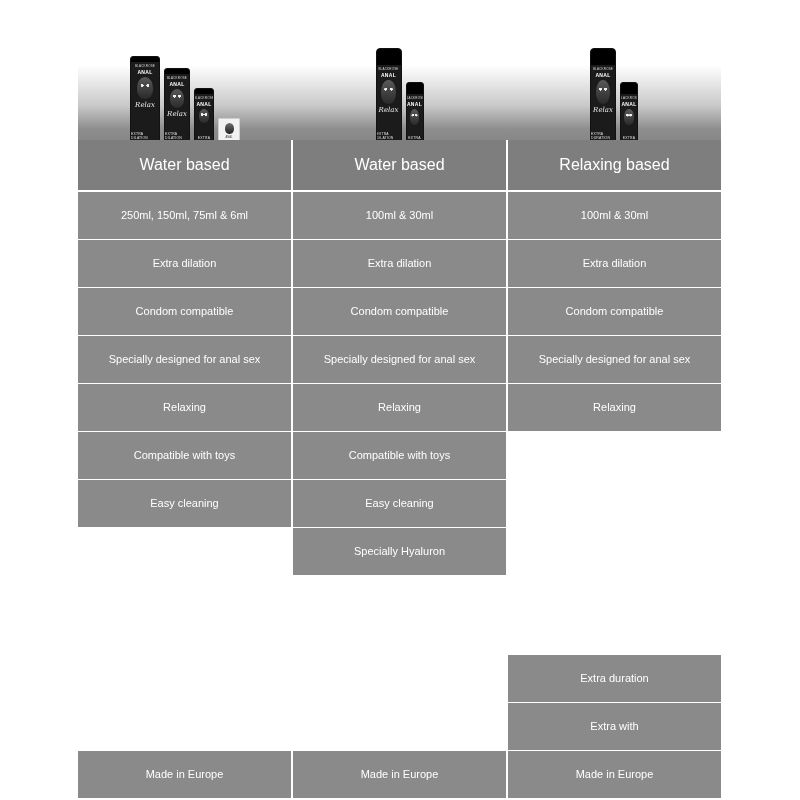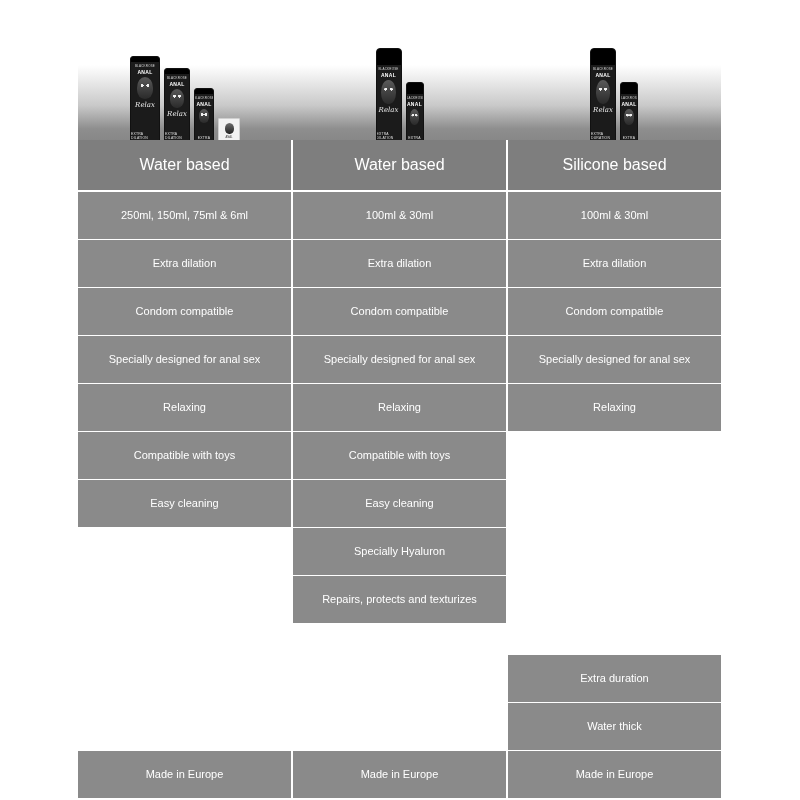--- a/index.html
+++ b/index.html
@@ -269,21 +269,21 @@
           <div class="face"></div>
           <div class="extra">EXTRA</div>
         </div>
       </div>
     </div>
   </div>
 
   <div class="head-row">
     <div class="head-cell">Water based</div>
     <div class="head-cell">Water based</div>
-    <div class="head-cell">Silicone based</div>
+    <div class="head-cell">Relaxing based</div>
   </div>
 
   <div class="grid">
 
     <div class="row">
       <div class="cell">250ml, 150ml, 75ml &amp; 6ml</div>
       <div class="cell">100ml &amp; 30ml</div>
       <div class="cell">100ml &amp;  30ml</div>
     </div>
 
@@ -324,40 +324,39 @@
     </div>
 
     <div class="row">
       <div class="cell empty"></div>
       <div class="cell">Specially Hyaluron</div>
       <div class="cell empty"></div>
     </div>
 
     <div class="row">
       <div class="cell empty"></div>
-      <div class="cell">Repairs, protects and texturizes</div>
       <div class="cell empty"></div>
     </div>
 
     <div class="row spacer-row">
       <div class="cell empty"></div>
       <div class="cell empty"></div>
       <div class="cell empty"></div>
     </div>
 
     <div class="row">
       <div class="cell empty"></div>
       <div class="cell empty"></div>
       <div class="cell">Extra duration</div>
     </div>
 
     <div class="row">
       <div class="cell empty"></div>
       <div class="cell empty"></div>
-      <div class="cell">Water thick</div>
+      <div class="cell">Extra with</div>
     </div>
 
     <div class="row">
       <div class="cell">Made in Europe</div>
       <div class="cell">Made in Europe</div>
       <div class="cell">Made in Europe</div>
     </div>
 
   </div>
 </div>

